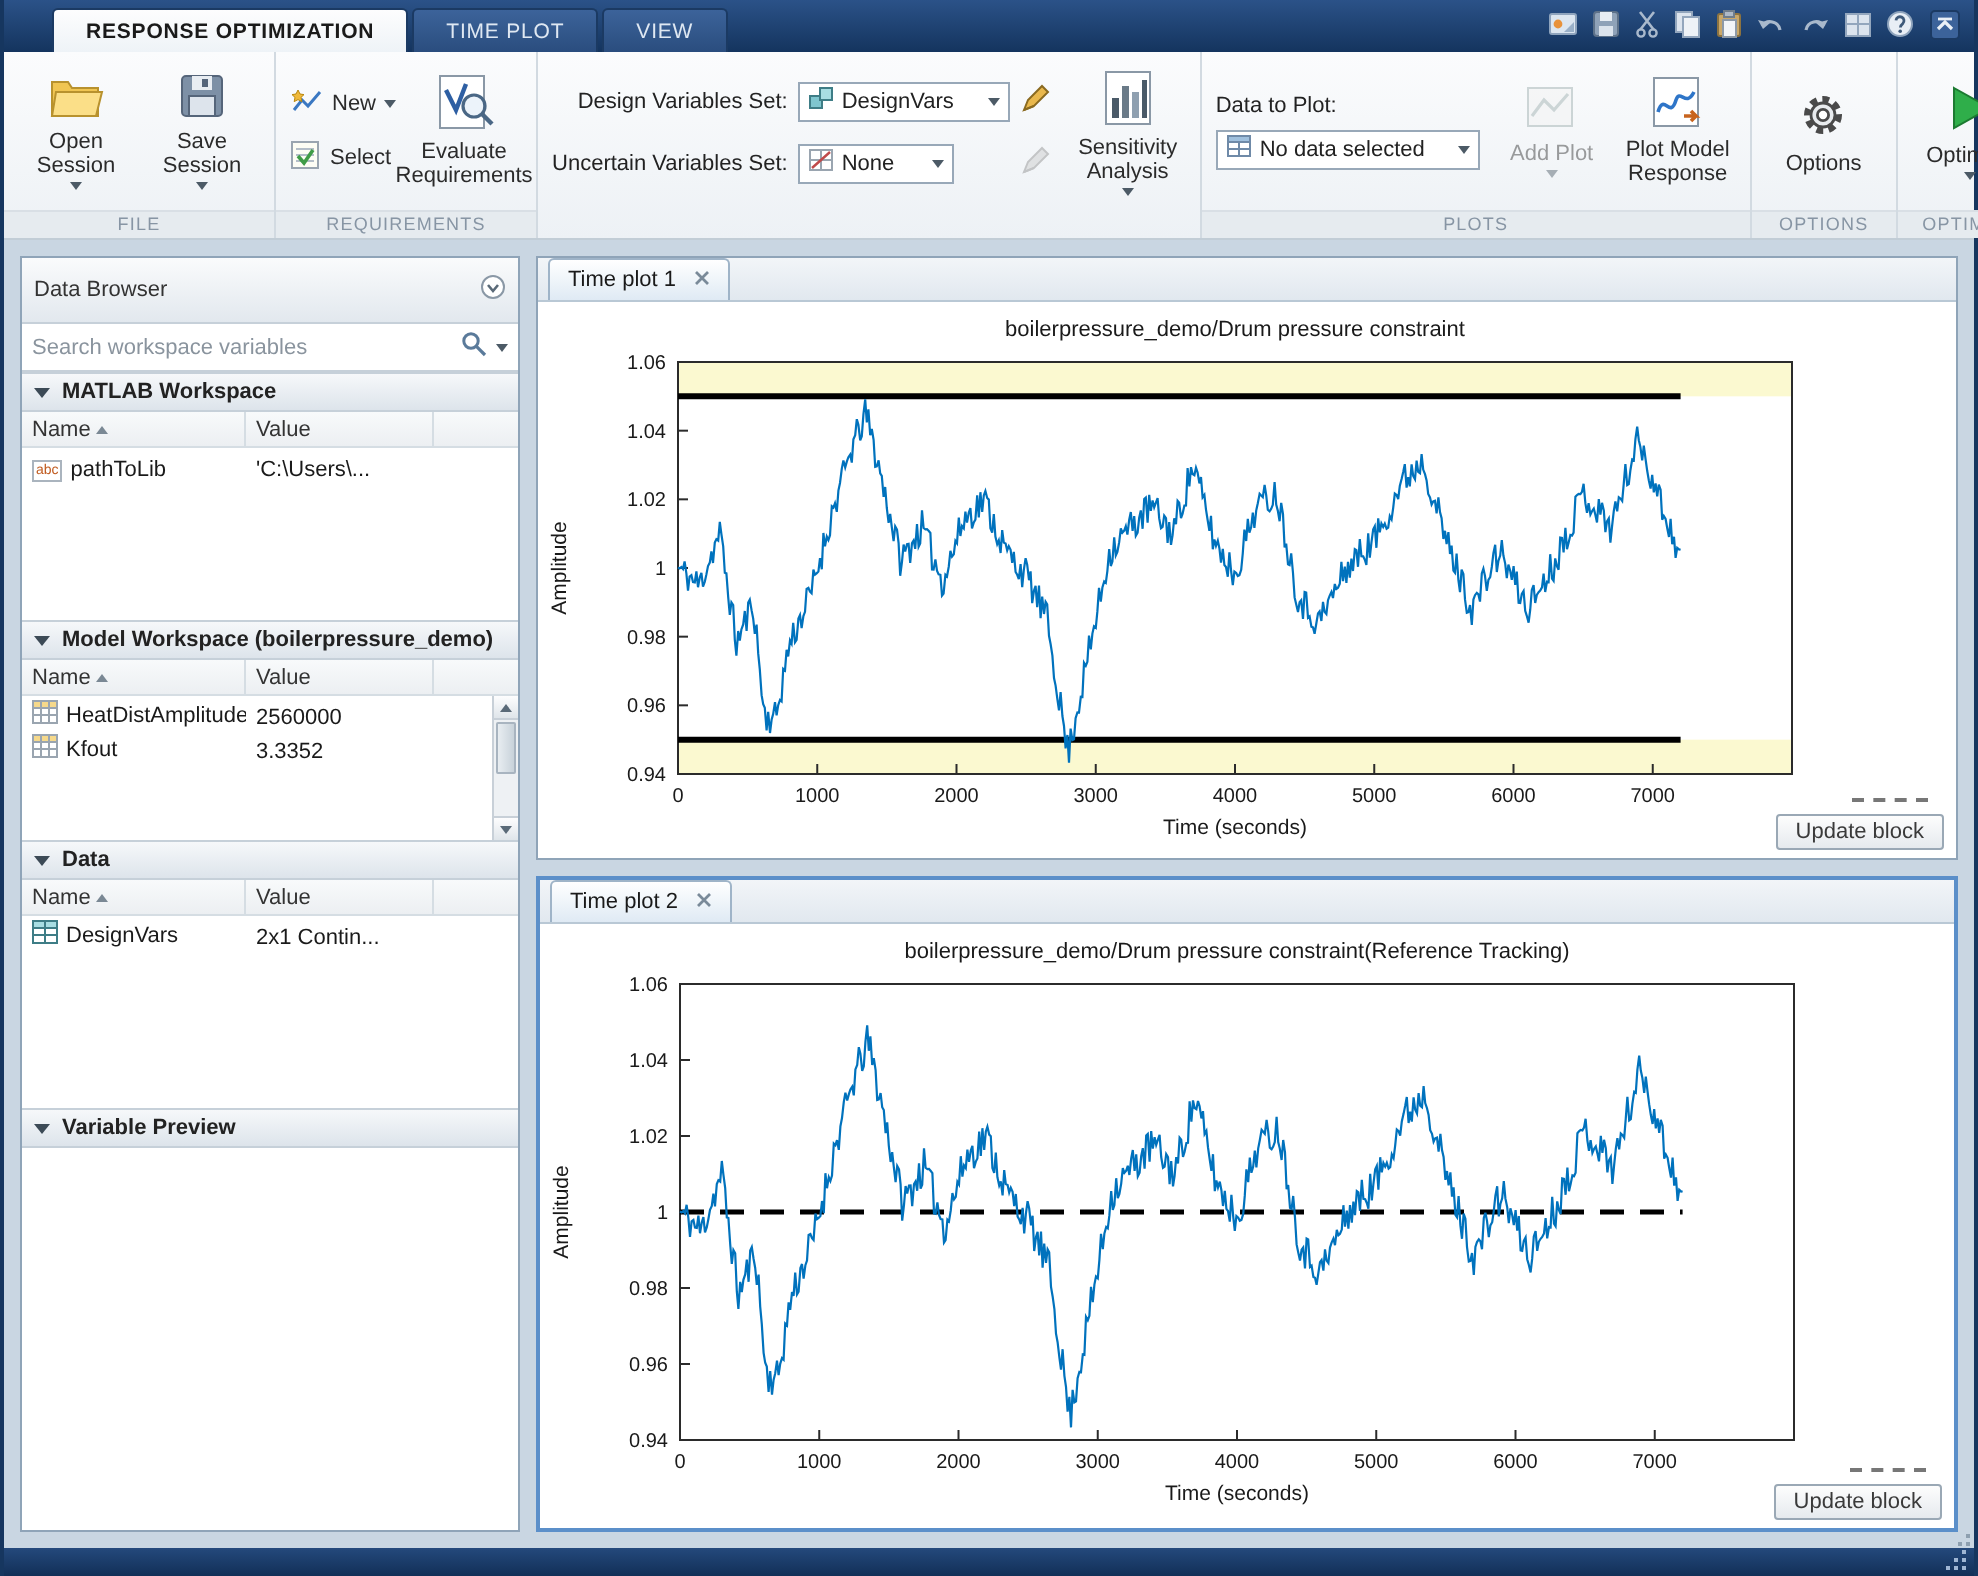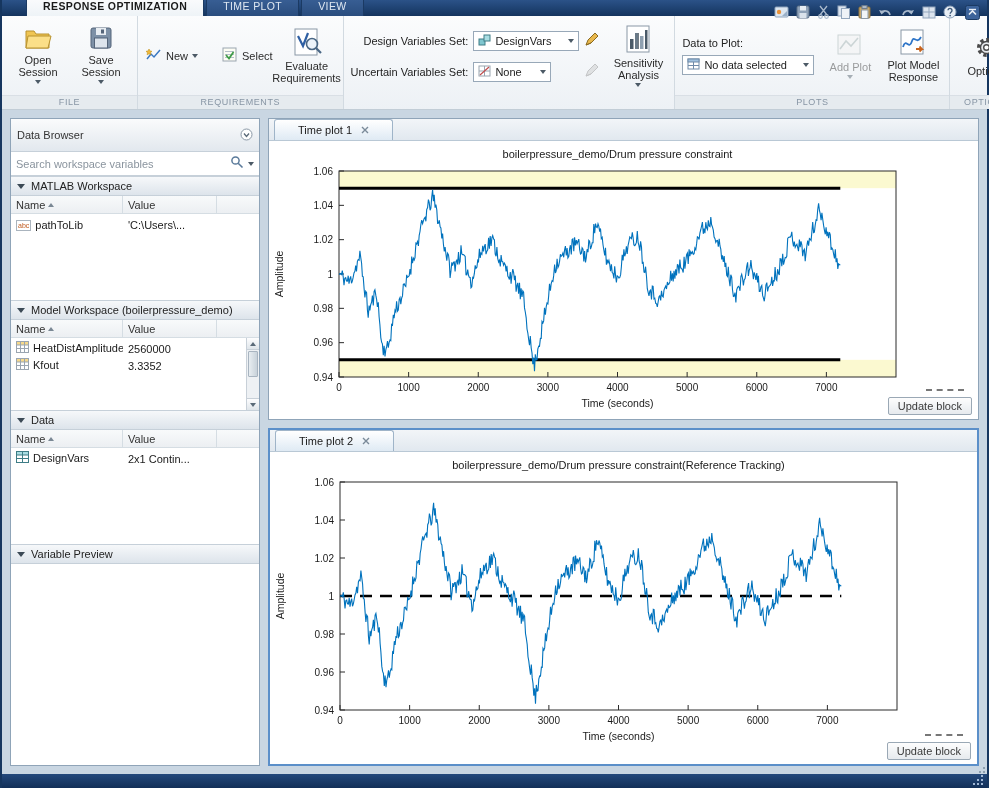--- a/index.html
+++ b/index.html
@@ -1,36 +1,36 @@
 <!DOCTYPE html>
 <html><head>
 <meta charset="utf-8">
 <style>
   *{box-sizing:border-box;margin:0;padding:0}
   html,body{width:989px;height:788px}
   body{font-family:"Liberation Sans",sans-serif;font-size:12px;color:#222;background:#c9d6e2;overflow:hidden}
   .window{width:989px;height:788px;display:flex;flex-direction:column;border-left:2px solid #16365f;border-right:2px solid #16365f;background:#c9d6e2}
 
   
-  .titlebar{height:16px;background:linear-gradient(#2b5288,#14345e);display:flex;align-items:flex-end;padding-left:24px;position:relative;flex:0 0 auto}
+  .titlebar{height:26px;background:linear-gradient(#2b5288,#14345e);display:flex;align-items:flex-end;padding-left:24px;position:relative;flex:0 0 auto}
   .doc-tabs{display:flex;height:22px}
   .doc-tab{padding:0 16px;display:flex;align-items:center;font-size:10.5px;letter-spacing:.4px;color:#dfe8f2;background:linear-gradient(#3c639a,#2a4d7e);border:1px solid #1b3a63;border-bottom:none;border-radius:3px 3px 0 0;margin-right:2px;white-space:nowrap;cursor:default}
   .doc-tab.active{background:linear-gradient(#fdfdfe,#eef3f7);color:#1a1a1a;font-weight:bold}
   .qat{position:absolute;right:30px;top:5px;display:flex;gap:7px;align-items:center}
   .qat svg{display:block}
   .collapse-btn{position:absolute;right:7px;top:5px}
 
   
   .ribbon{height:94px;display:flex;background:linear-gradient(#fbfcfd,#edf1f5);border-bottom:1px solid #c2cdd6;flex:0 0 auto}
   .rsec{display:flex;flex-direction:column;border-right:1px solid #d2dae1}
   .rsec:last-child{border-right:none}
   .rsec-content{height:80px;display:flex;align-items:center;padding:3px 7px;gap:5px}
   .rsec-label{height:14px;background:#e6ebef;border-top:1px solid #d9dfe5;font-size:9px;color:#8795a4;text-align:center;line-height:13px;letter-spacing:.6px}
   .bigbtn{display:flex;flex-direction:column;align-items:center;justify-content:flex-start;width:58px;gap:2px;padding:3px 1px;font-size:11px;line-height:12px;text-align:center;color:#2b2b2b;border:1px solid transparent;border-radius:2px;cursor:default}
-  .smallcol{display:flex;gap:24px;justify-content:center}
+  .smallcol{display:flex;flex-direction:column;gap:9px;justify-content:center}
   .smallbtn{display:flex;align-items:center;gap:4px;font-size:11px;color:#2b2b2b;cursor:default}
   .caret{width:0;height:0;border-left:3.5px solid transparent;border-right:3.5px solid transparent;border-top:4px solid #4c5a66;display:inline-block}
   .disabled{opacity:.45}
   .vargrid{display:grid;grid-template-columns:max-content max-content max-content;column-gap:5px;row-gap:11px;align-items:center;padding-right:4px}
   .varlabel{font-size:11px;color:#222;text-align:right;white-space:nowrap}
   .dropdown{height:20px;background:#fff;border:1px solid #98a8b8;display:flex;align-items:center;gap:4px;padding:0 4px;font-size:11px;color:#222;cursor:default}
   .dd-designvars{width:106px}
   .dd-none{width:78px}
   .dd-datatoplot{width:132px}
   .dropdown .caret{margin-left:auto}
@@ -39,21 +39,21 @@
   
   .main{flex:1;display:flex;padding:8px;gap:8px;background:#c9d6e2;min-height:0;position:relative}
 
   
   .sidebar{width:250px;flex:0 0 250px;background:#fff;border:1px solid #8fa4b8;display:flex;flex-direction:column}
   .db-header{height:20px;background:linear-gradient(#fafbfc,#e2e8ee);border-bottom:1px solid #c6d0d9;display:flex;align-items:center;padding:16px 6px;font-size:11px;color:#333;flex:0 0 auto}
   .db-header .spacer{flex:1}
   .search-row{height:24px;border-bottom:1px solid #c6d0d9;display:flex;align-items:center;padding:0 5px;gap:4px;flex:0 0 auto}
   .search-input{flex:1;border:none;outline:none;font-size:11px;color:#555;background:transparent}
   .search-input::placeholder{color:#8a949e}
-  .sec-header{height:20px;background:linear-gradient(#f6f8fa,#dde4eb);border-top:1px solid #c6d0d9;border-bottom:1px solid #c6d0d9;display:flex;align-items:center;gap:6px;padding:0 6px;font-weight:normal;font-size:11px;color:#222;flex:0 0 auto}
+  .sec-header{height:20px;background:linear-gradient(#f6f8fa,#dde4eb);border-top:1px solid #c6d0d9;border-bottom:1px solid #c6d0d9;display:flex;align-items:center;gap:6px;padding:0 6px;font-weight:bold;font-size:11px;color:#222;flex:0 0 auto}
   .tri-down{width:0;height:0;border-left:4px solid transparent;border-right:4px solid transparent;border-top:5px solid #3c4a56;display:inline-block}
   .tri-up-sm{width:0;height:0;border-left:3px solid transparent;border-right:3px solid transparent;border-bottom:4px solid #7a8894;display:inline-block;margin-left:3px}
   .tbl-header{height:18px;display:flex;background:linear-gradient(#f8fafb,#eceff2);border-bottom:1px solid #d5dde3;font-size:11px;color:#333;flex:0 0 auto}
   .th-name{width:112px;padding:1px 5px;border-right:1px solid #d5dde3;display:flex;align-items:center}
   .th-value{width:94px;padding:1px 5px;border-right:1px solid #d5dde3;display:flex;align-items:center}
   .rows-area{position:relative;overflow:hidden;background:#fff}
   .trow{height:17px;display:flex;align-items:flex-end;font-size:11px;color:#1a1a1a}
   .trow .cell-name{width:112px;padding:0 5px;display:flex;align-items:center;gap:4px;overflow:hidden;white-space:nowrap}
   .trow .cell-value{width:118px;padding:0 5px;overflow:hidden;white-space:nowrap}
   .abc-icon{font-size:7px;line-height:9px;color:#c05a1e;border:1px solid #aab4be;background:#fff;padding:0 1px;flex:0 0 auto}
@@ -64,21 +64,21 @@
   .sb-tri-up{width:0;height:0;border-left:3px solid transparent;border-right:3px solid transparent;border-bottom:4px solid #5a6a78}
   .sb-tri-down{width:0;height:0;border-left:3px solid transparent;border-right:3px solid transparent;border-top:4px solid #5a6a78}
   .preview-body{flex:1;background:#fff}
 
   
   .plots{flex:1;display:flex;flex-direction:column;gap:8px;min-width:0}
   .plot-panel{background:#fff;border:1px solid #8fa4b8;position:relative;display:flex;flex-direction:column;overflow:hidden}
   .plot-panel.p1{flex:0 0 302px}
   .plot-panel.p2{flex:1;border:2px solid #5b8fc9}
   .ptab-bar{height:22px;background:linear-gradient(#f2f5f8,#e1e8ef);border-bottom:1px solid #b9c8d5;display:flex;align-items:flex-end;padding-left:5px;flex:0 0 auto}
-  .ptab{height:21px;display:flex;align-items:center;gap:9px;padding:0 23px;background:linear-gradient(#ffffff,#dfeaf4);border:1px solid #9fb4c8;border-bottom:none;border-radius:3px 3px 0 0;font-size:11px;color:#1a1a1a}
+  .ptab{height:21px;display:flex;align-items:center;gap:9px;padding:0 9px;background:linear-gradient(#ffffff,#dfeaf4);border:1px solid #9fb4c8;border-bottom:none;border-radius:3px 3px 0 0;font-size:11px;color:#1a1a1a}
   .chart-wrap{flex:1;position:relative;background:#fff}
   .chart-wrap svg{display:block}
   .update-btn{position:absolute;right:6px;bottom:4px;padding:2px 9px;font-size:11px;color:#3a3a3a;font-family:"Liberation Sans",sans-serif;background:linear-gradient(#fdfdfd,#e6eaee);border:1px solid #9aa8b5;border-radius:2px;cursor:default}
   .legend-dash{position:absolute;right:14px;bottom:28px;width:38px;border-top:2px dashed #777}
 
   .main-grip{position:absolute;right:2px;bottom:1px;width:2px;height:2px;background:#8ea0b0;box-shadow:-4px 0 0 #8ea0b0,0 -4px 0 #8ea0b0}
 
   
   .statusbar{height:14px;background:linear-gradient(#24497c,#122f57);position:relative;flex:0 0 auto}
   .status-grip{position:absolute;right:4px;bottom:3px;width:2px;height:2px;background:#9fb6d4;box-shadow:-4px 0 0 #9fb6d4,-8px 0 0 #9fb6d4,0 -4px 0 #9fb6d4,-4px -4px 0 #9fb6d4,0 -8px 0 #9fb6d4}

